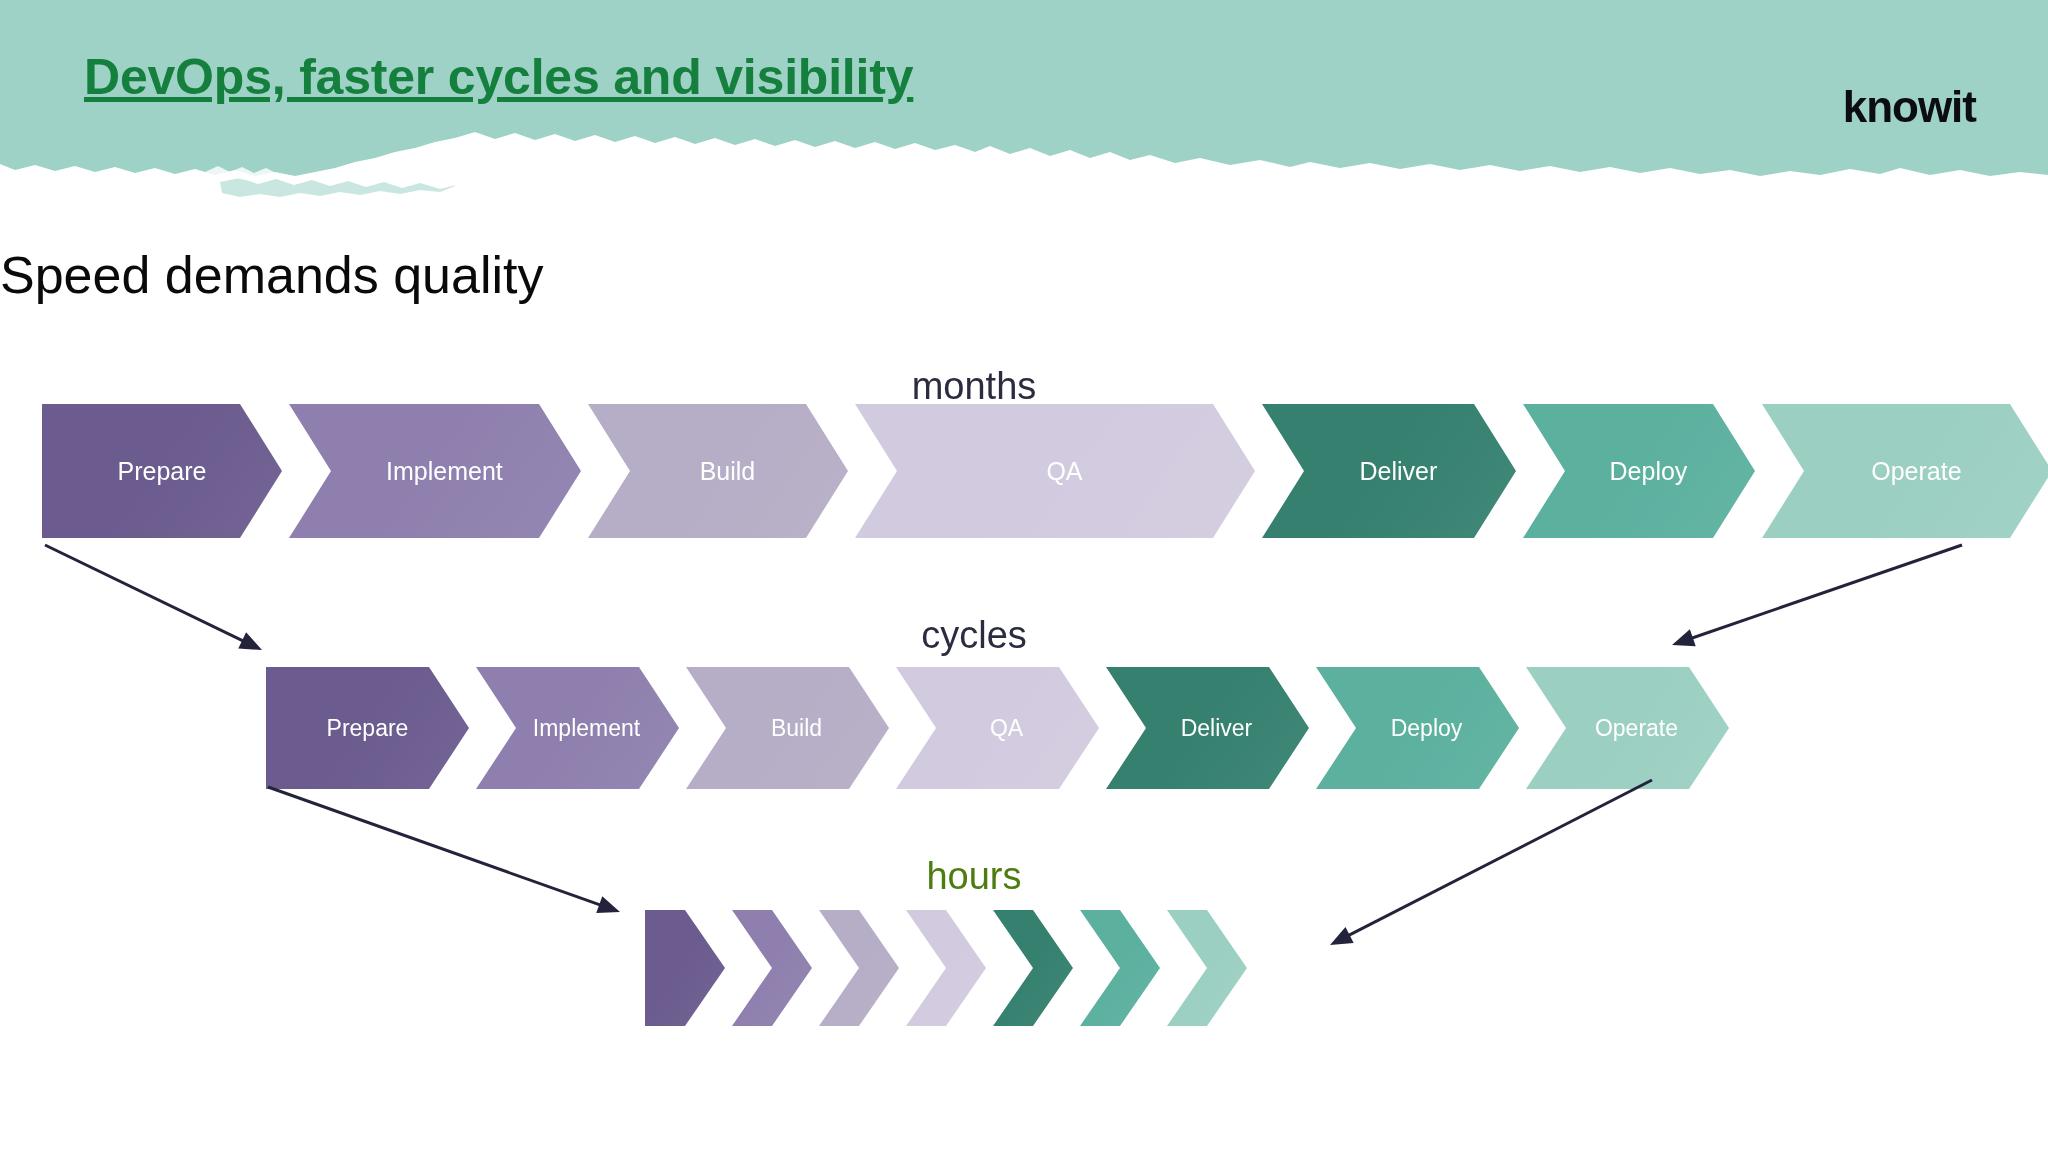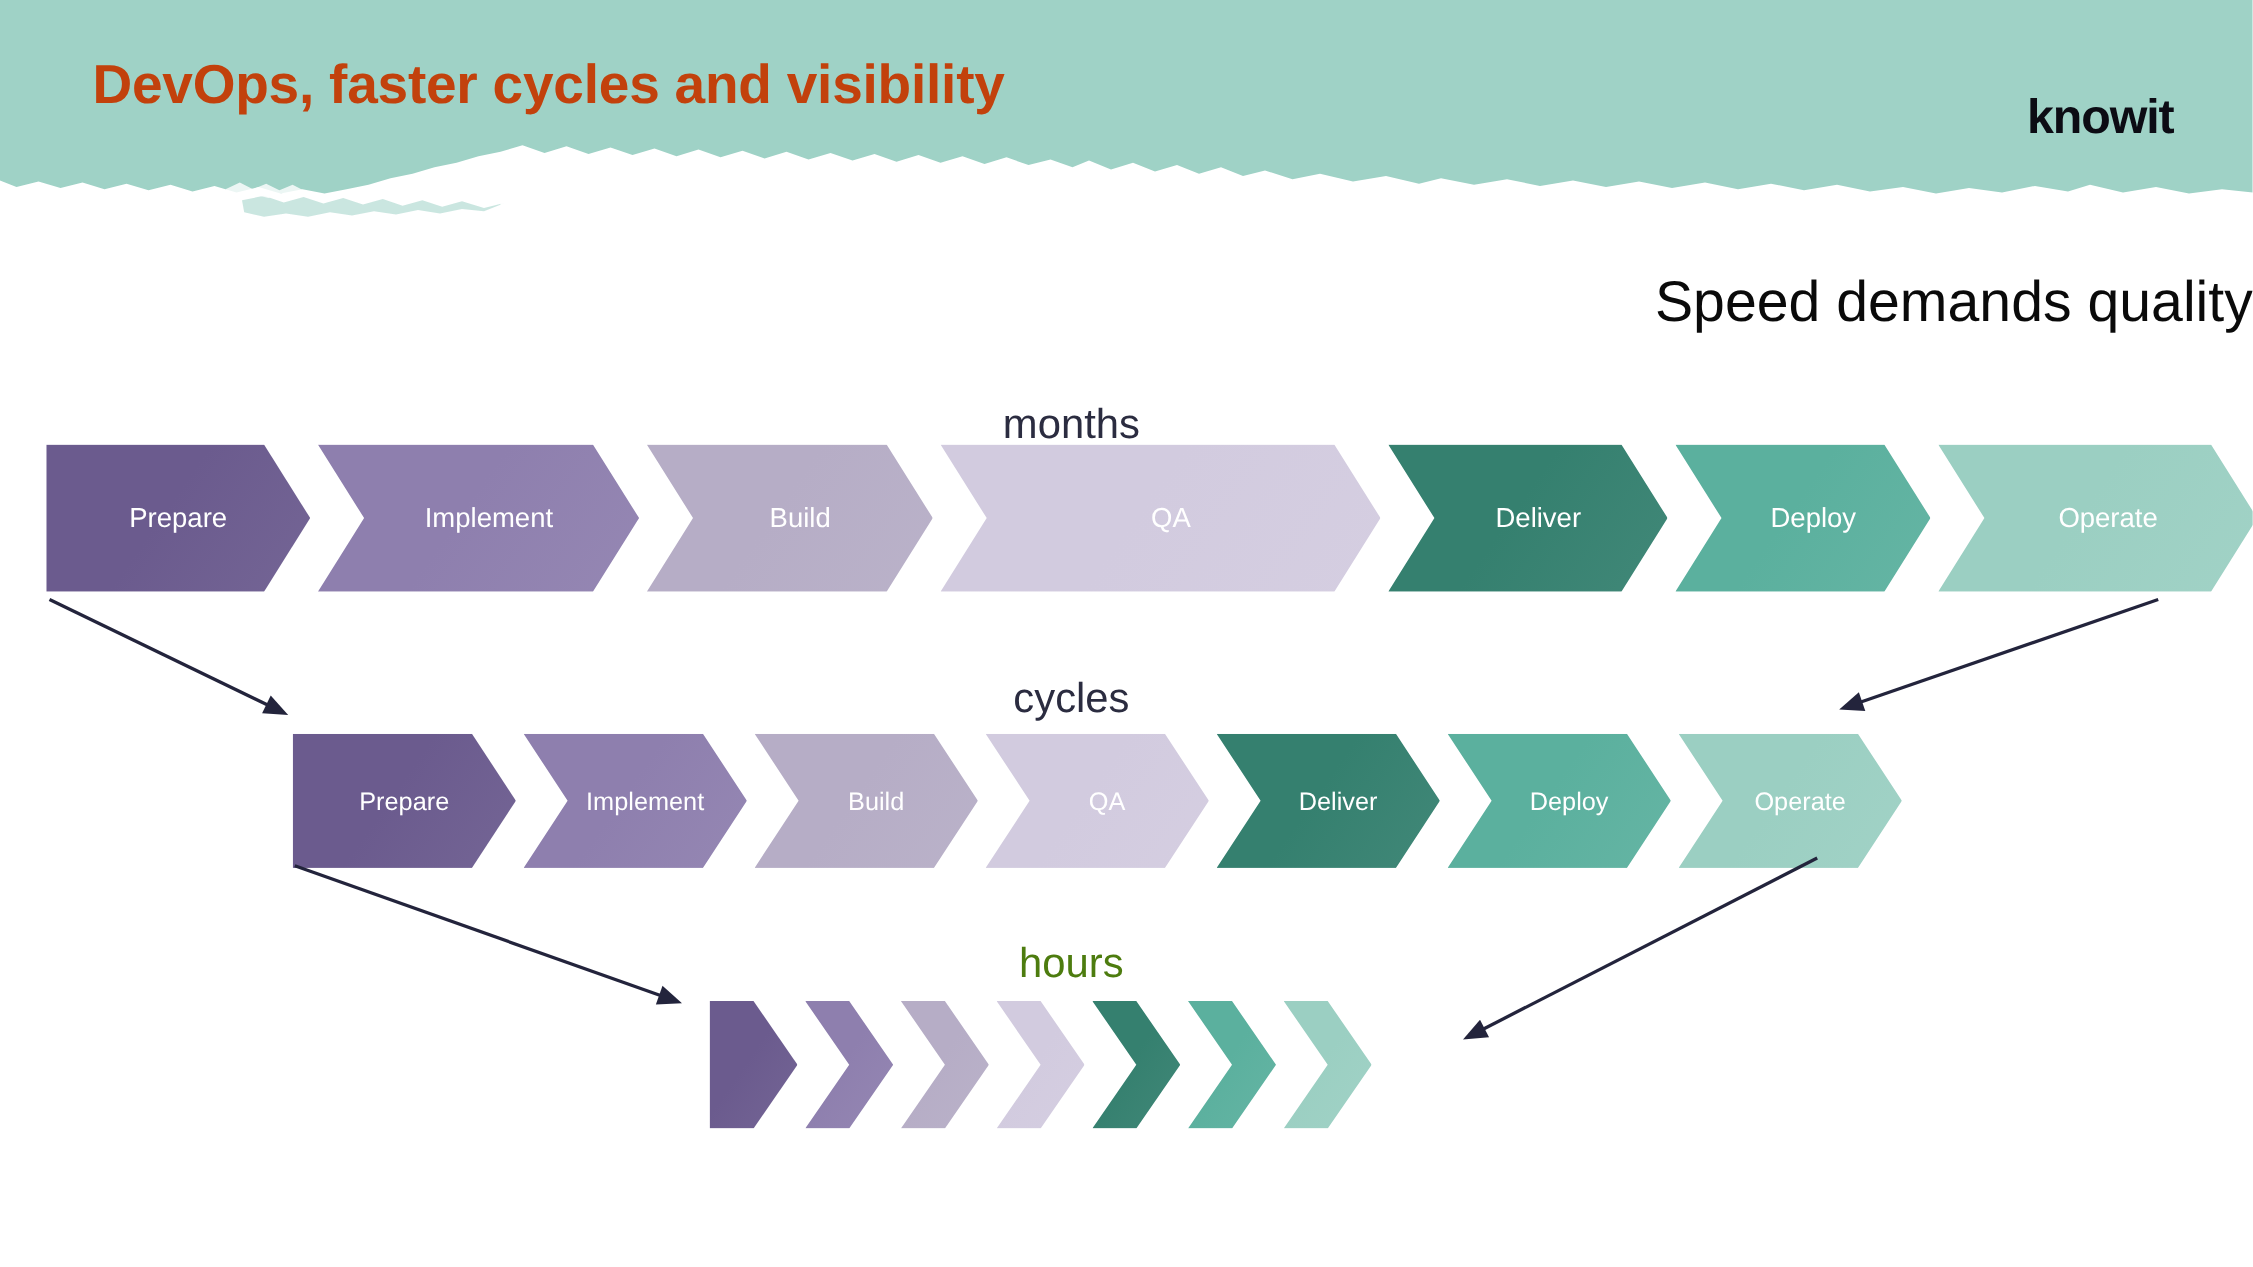--- a/index.html
+++ b/index.html
@@ -58,21 +58,21 @@
     letter-spacing: -1px;
     white-space: nowrap;
   }
 
   
   .main-heading {
     position: absolute;
     left: 0;
     top: 245px;
     width: 2048px;
-    text-align: right;
+    text-align: left;
     font-size: 52px;
     color: #0a0a0a;
     font-weight: 400;
   }
 
   
   .row-label {
     position: absolute;
     text-align: center;
     font-size: 38px;
@@ -135,21 +135,21 @@
         L435,142 L415,148 L395,152 L375,158 L355,162 L335,168
         L315,172 L295,176 L275,172 L255,176 L235,170 L215,175
         L195,169 L175,174 L155,168 L135,173 L115,167 L95,172
         L75,166 L55,171 L35,165 L15,170 L0,164 Z" fill="#9fd2c6"></path>
       <path d="M220,182 L240,178 L258,184 L276,179 L294,185 L312,180 L330,186 L348,181 L366,187 L384,182 L402,188 L420,183 L440,189 L460,184 L440,192 L420,190 L400,194 L380,191 L360,195 L340,192 L320,196 L300,193 L280,197 L260,194 L240,197 L222,193 Z" fill="#9fd2c6" opacity="0.55"></path>
       <path d="M455,172 L470,168 L482,174 L496,169 L510,175 L524,170 L538,176 L552,171 L566,177 L580,172 L594,178 L606,173 L620,179 L634,174 L648,180 L662,175 L676,181 L690,176 L704,182 L718,177 L730,183 L716,186 L700,184 L686,188 L670,185 L654,189 L638,186 L622,190 L606,187 L590,191 L574,188 L558,192 L542,189 L526,193 L510,190 L494,194 L478,191 L462,194 L455,190 Z" fill="#ffffff" opacity="0.9"></path>
       <path d="M472,150 L478,144 L484,152 L490,146 L496,154 L502,148 L506,156 L500,160 L494,156 L488,162 L482,157 L476,161 L470,156 Z" fill="#ffffff" opacity="0.85"></path>
       <path d="M205,172 L218,166 L230,172 L242,167 L254,173 L266,168 L278,174 L268,178 L256,176 L244,180 L232,177 L220,181 L208,177 Z" fill="#ffffff" opacity="0.8"></path>
       <path d="M1130,168 L1145,163 L1160,169 L1175,164 L1190,170 L1205,165 L1220,171 L1235,166 L1250,172 L1240,176 L1225,174 L1210,178 L1195,175 L1180,179 L1165,176 L1150,180 L1135,176 Z" fill="#ffffff" opacity="0.7"></path>
     </svg>
-    <div class="header-title" style="color: #c2410c;">DevOps, faster cycles and visibility</div>
+    <div class="header-title" style="color: #15803d; text-decoration: underline;">DevOps, faster cycles and visibility</div>
     <div class="header-logo">knowit</div>
   </div>
 
   <div class="main-heading" style="color: rgb(10, 10, 10);">Speed demands quality</div>
 
   <div class="row-label" id="label-months" style="left: 974px; top: 365px; color: rgb(43, 44, 64);">months</div>
   <div class="row-label" id="label-weeks" style="left: 974px; top: 614px; color: rgb(43, 44, 64);">cycles</div>
   <div class="row-label" id="label-hours" style="left: 974px; top: 855px; color: #4d7c0f;">hours</div>
 
   <div class="chev-row" id="row-months" style="left: 0px; top: 404px; width: 2048px; height: 134px;">

